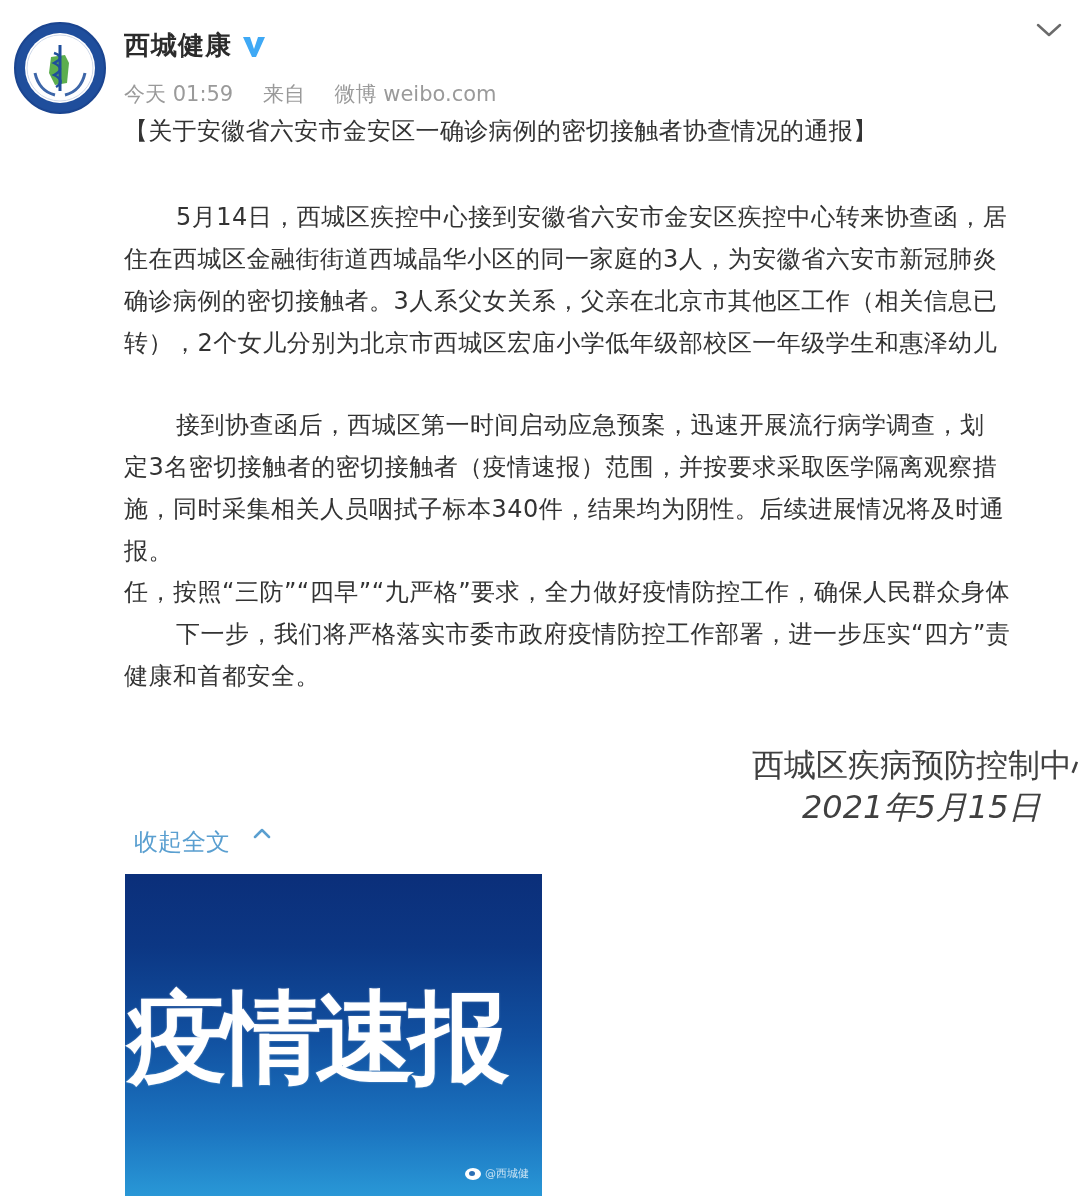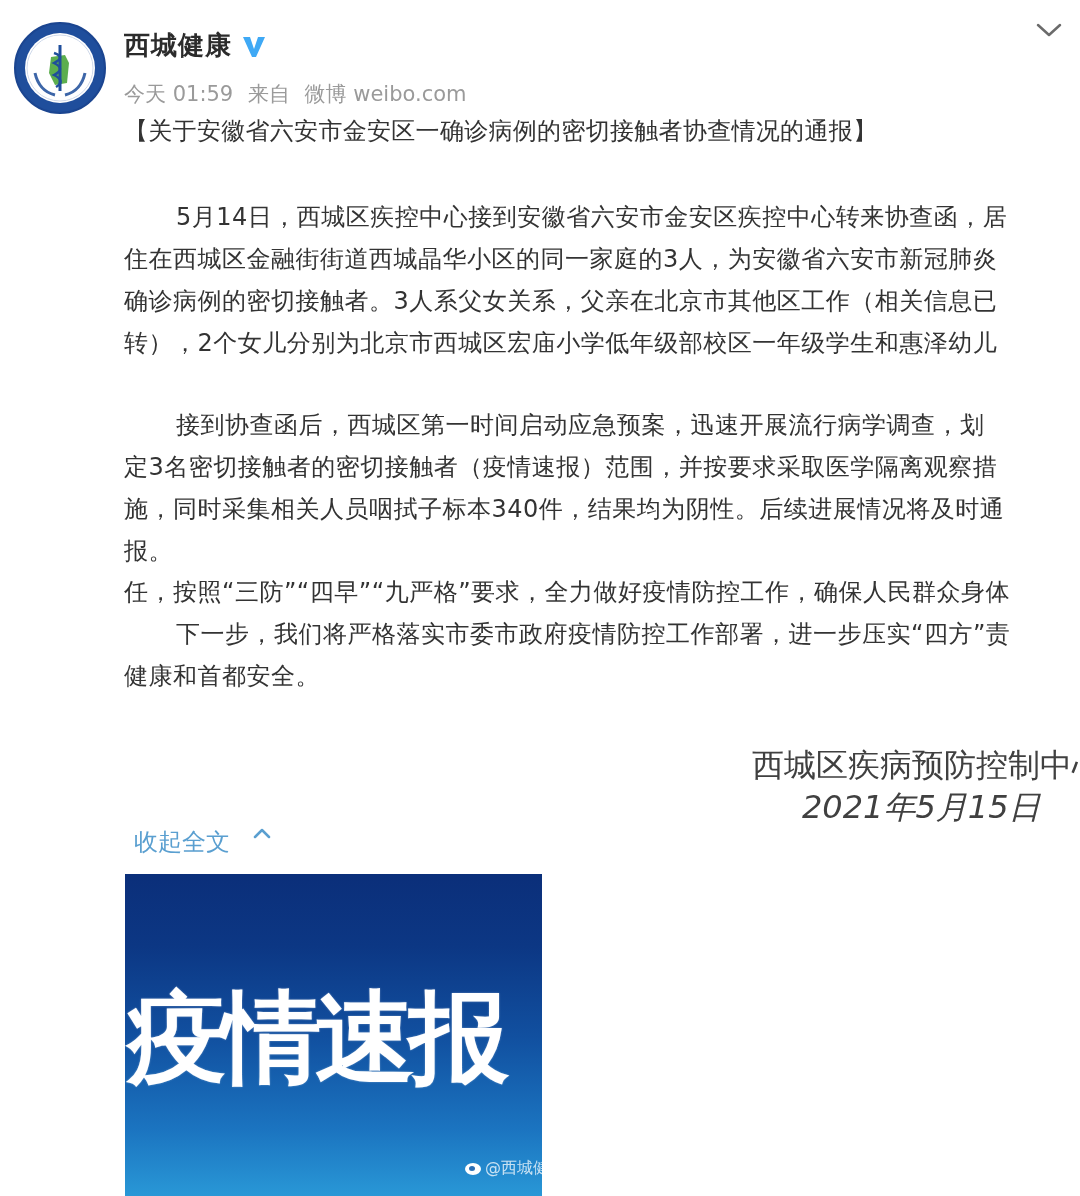--- a/index.html
+++ b/index.html
@@ -25,21 +25,21 @@
       position: absolute; left: 124px; top: 28px;
       font-size: 26px; font-weight: bold; color: #2b2b2b; letter-spacing: 1px;
     }
     .verified {
       position: absolute; left: 240px; top: 32px; width: 28px; height: 28px;
     }
     .meta {
       position: absolute; left: 124px; top: 80px;
       font-size: 21px; color: #9a9a9a; white-space: nowrap;
     }
-    .meta span + span { margin-left: 8px; }
+    .meta span + span { margin-left: 23px; }
     .menu-chevron {
       position: absolute; left: 1034px; top: 20px; width: 30px; height: 20px;
       cursor: pointer;
     }
 
     
     .title-line {
       position: absolute; left: 124px; top: 115px;
       font-size: 24px; color: #333; white-space: nowrap; letter-spacing: 0.3px;
     }
@@ -69,22 +69,22 @@
       overflow: hidden; cursor: pointer;
     }
     .post-image-title {
       position: absolute; left: 2px; top: 108px; width: 440px;
       font-family: "DejaVu Serif", "Liberation Serif", serif;
       font-size: 100px; font-weight: bold; color: #ffffff; letter-spacing: -6px;
       white-space: nowrap; line-height: 110px;
       text-shadow: 0 0 2px rgba(255,255,255,0.4);
     }
     .watermark {
-      position: absolute; left: 340px; top: 284px;
-      font-size: 16px; color: rgba(255,255,255,0.75); white-space: nowrap;
+      position: absolute; left: 340px; top: 292px;
+      font-size: 11px; color: rgba(255,255,255,0.75); white-space: nowrap;
       display: flex; align-items: center;
     }
     .watermark-icon {
       width: 16px; height: 12px; border-radius: 50%;
       background: #ffffff; margin-right: 4px; position: relative;
     }
     .watermark-icon::after {
       content: ""; position: absolute; left: 4px; top: 3px; width: 6px; height: 5px;
       border-radius: 50%; background: #2a6fb5;
     }

